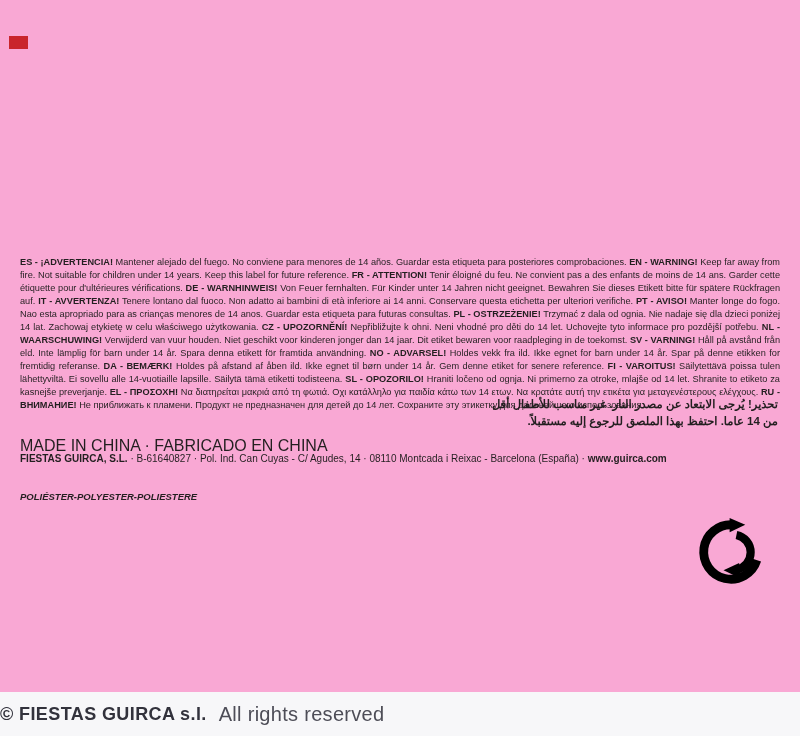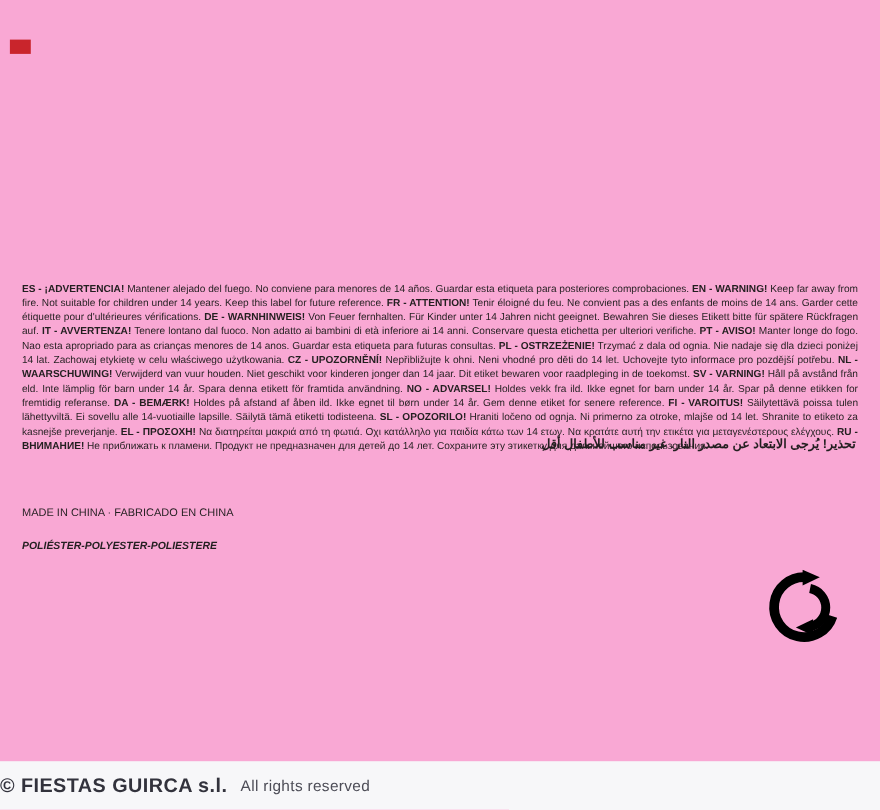--- a/index.html
+++ b/index.html
@@ -35,23 +35,22 @@
     direction: rtl;
     text-align: right;
     font-weight: bold;
     font-size: 11.5px;
     line-height: 17px;
     color: #231f20;
   }
   .made-in {
     position: absolute;
     left: 20px; top: 437px;
-    font-size: 10px;
+    font-size: 16px;
     color: #231f20;
-    margin-top: 24px;
   }
   .company-line {
     position: absolute;
     left: 20px; top: 453px;
     width: 760px;
     font-size: 10px;
     color: #231f20;
   }
   .company-line .co-name { font-weight: bold; }
   .company-line .co-web { font-weight: bold; }
@@ -78,41 +77,43 @@
     justify-content: flex-start;
     gap: 12px;
   }
   .footer-brand {
     font-size: 18px;
     font-weight: bold;
     color: #32323c;
     letter-spacing: 0.4px;
   }
   .footer-rights {
-    font-size: 14px;
+    font-size: 20px;
     font-weight: normal;
     color: #4d4d57;
     letter-spacing: 0.3px;
   }
 </style>
 </head>
 <body>
 
 <div class="page">
 
   <div class="red-mark" style="background: rgb(201, 37, 44);"></div>
 
   <p class="warnings"><b>ES - ¡ADVERTENCIA!</b><span> Mantener alejado del fuego. No conviene para menores de 14 años. Guardar esta etiqueta para posteriores comprobaciones. </span><b>EN - WARNING!</b><span> Keep far away from fire. Not suitable for children under 14 years. Keep this label for future reference. </span><b>FR - ATTENTION!</b><span> Tenir éloigné du feu. Ne convient pas a des enfants de moins de 14 ans. Garder cette étiquette pour d'ultérieures vérifications. </span><b>DE - WARNHINWEIS!</b><span> Von Feuer fernhalten. Für Kinder unter 14 Jahren nicht geeignet. Bewahren Sie dieses Etikett bitte für spätere Rückfragen auf. </span><b>IT - AVVERTENZA!</b><span> Tenere lontano dal fuoco. Non adatto ai bambini di età inferiore ai 14 anni. Conservare questa etichetta per ulteriori verifiche. </span><b>PT - AVISO!</b><span> Manter longe do fogo. Nao esta apropriado para as crianças menores de 14 anos. Guardar esta etiqueta para futuras consultas. </span><b>PL - OSTRZEŻENIE!</b><span> Trzymać z dala od ognia. Nie nadaje się dla dzieci poniżej 14 lat. Zachowaj etykietę w celu właściwego użytkowania. </span><b>CZ - UPOZORNĚNÍ!</b><span> Nepřibližujte k ohni. Neni vhodné pro děti do 14 let. Uchovejte tyto informace pro pozdější potřebu. </span><b>NL - WAARSCHUWING!</b><span> Verwijderd van vuur houden. Niet geschikt voor kinderen jonger dan 14 jaar. Dit etiket bewaren voor raadpleging in de toekomst. </span><b>SV - VARNING!</b><span> Håll på avstånd från eld. Inte lämplig för barn under 14 år. Spara denna etikett för framtida användning. </span><b>NO - ADVARSEL!</b><span> Holdes vekk fra ild. Ikke egnet for barn under 14 år. Spar på denne etikken for fremtidig referanse. </span><b>DA - BEMÆRK!</b><span> Holdes på afstand af åben ild. Ikke egnet til børn under 14 år. Gem denne etiket for senere reference. </span><b>FI - VAROITUS!</b><span> Säilytettävä poissa tulen lähettyviltä. Ei sovellu alle 14-vuotiaille lapsille. Säilytä tämä etiketti todisteena. </span><b>SL - OPOZORILO!</b><span> Hraniti ločeno od ognja. Ni primerno za otroke, mlajše od 14 let. Shranite to etiketo za kasnejše preverjanje. </span><b>EL - ΠΡΟΣΟΧΗ!</b><span> Να διατηρείται μακριά από τη φωτιά. Οχι κατάλληλο για παιδία κάτω των 14 ετων. Να κρατάτε αυτή την ετικέτα για μεταγενέστερους ελέγχους. </span><b>RU - ВНИМАНИЕ!</b><span> Не приближать к пламени. Продукт не предназначен для детей до 14 лет. Сохраните эту этикетку для дальнейшего использования.</span></p>
 
   <div class="arabic-block">
       <div>تحذير! يُرجى الابتعاد عن مصدر النار. غير مناسب للأطفال أقل</div>
+      <div>من 14 عاما. احتفظ بهذا الملصق للرجوع إليه مستقبلاً.</div>
     </div>
 
   <div class="made-in">MADE IN CHINA · FABRICADO EN CHINA</div>
 
+  <div class="company-line"><span class="co-name">FIESTAS GUIRCA, S.L.</span><span> · B-61640827 · Pol. Ind. Can Cuyas - C/ Agudes, 14 · 08110 Montcada i Reixac - Barcelona (España) · </span><span class="co-web">www.guirca.com</span></div>
 
   <div class="material">POLIÉSTER-POLYESTER-POLIESTERE</div>
 
   <svg class="green-point" viewBox="0 0 100 100" aria-hidden="true">
     <path d="M 88,62 A 40,40 0 1 1 52,10" fill="none" stroke="#000000" stroke-width="13"></path>
     <polygon points="48,0 71,10 48,21" fill="#000000"></polygon>
     <path d="M 58,25 A 26,26 0 0 1 58,76" fill="none" stroke="#000000" stroke-width="12"></path>
     <polygon points="62,66 62,88 39,77" fill="#000000"></polygon>
   </svg>
 

